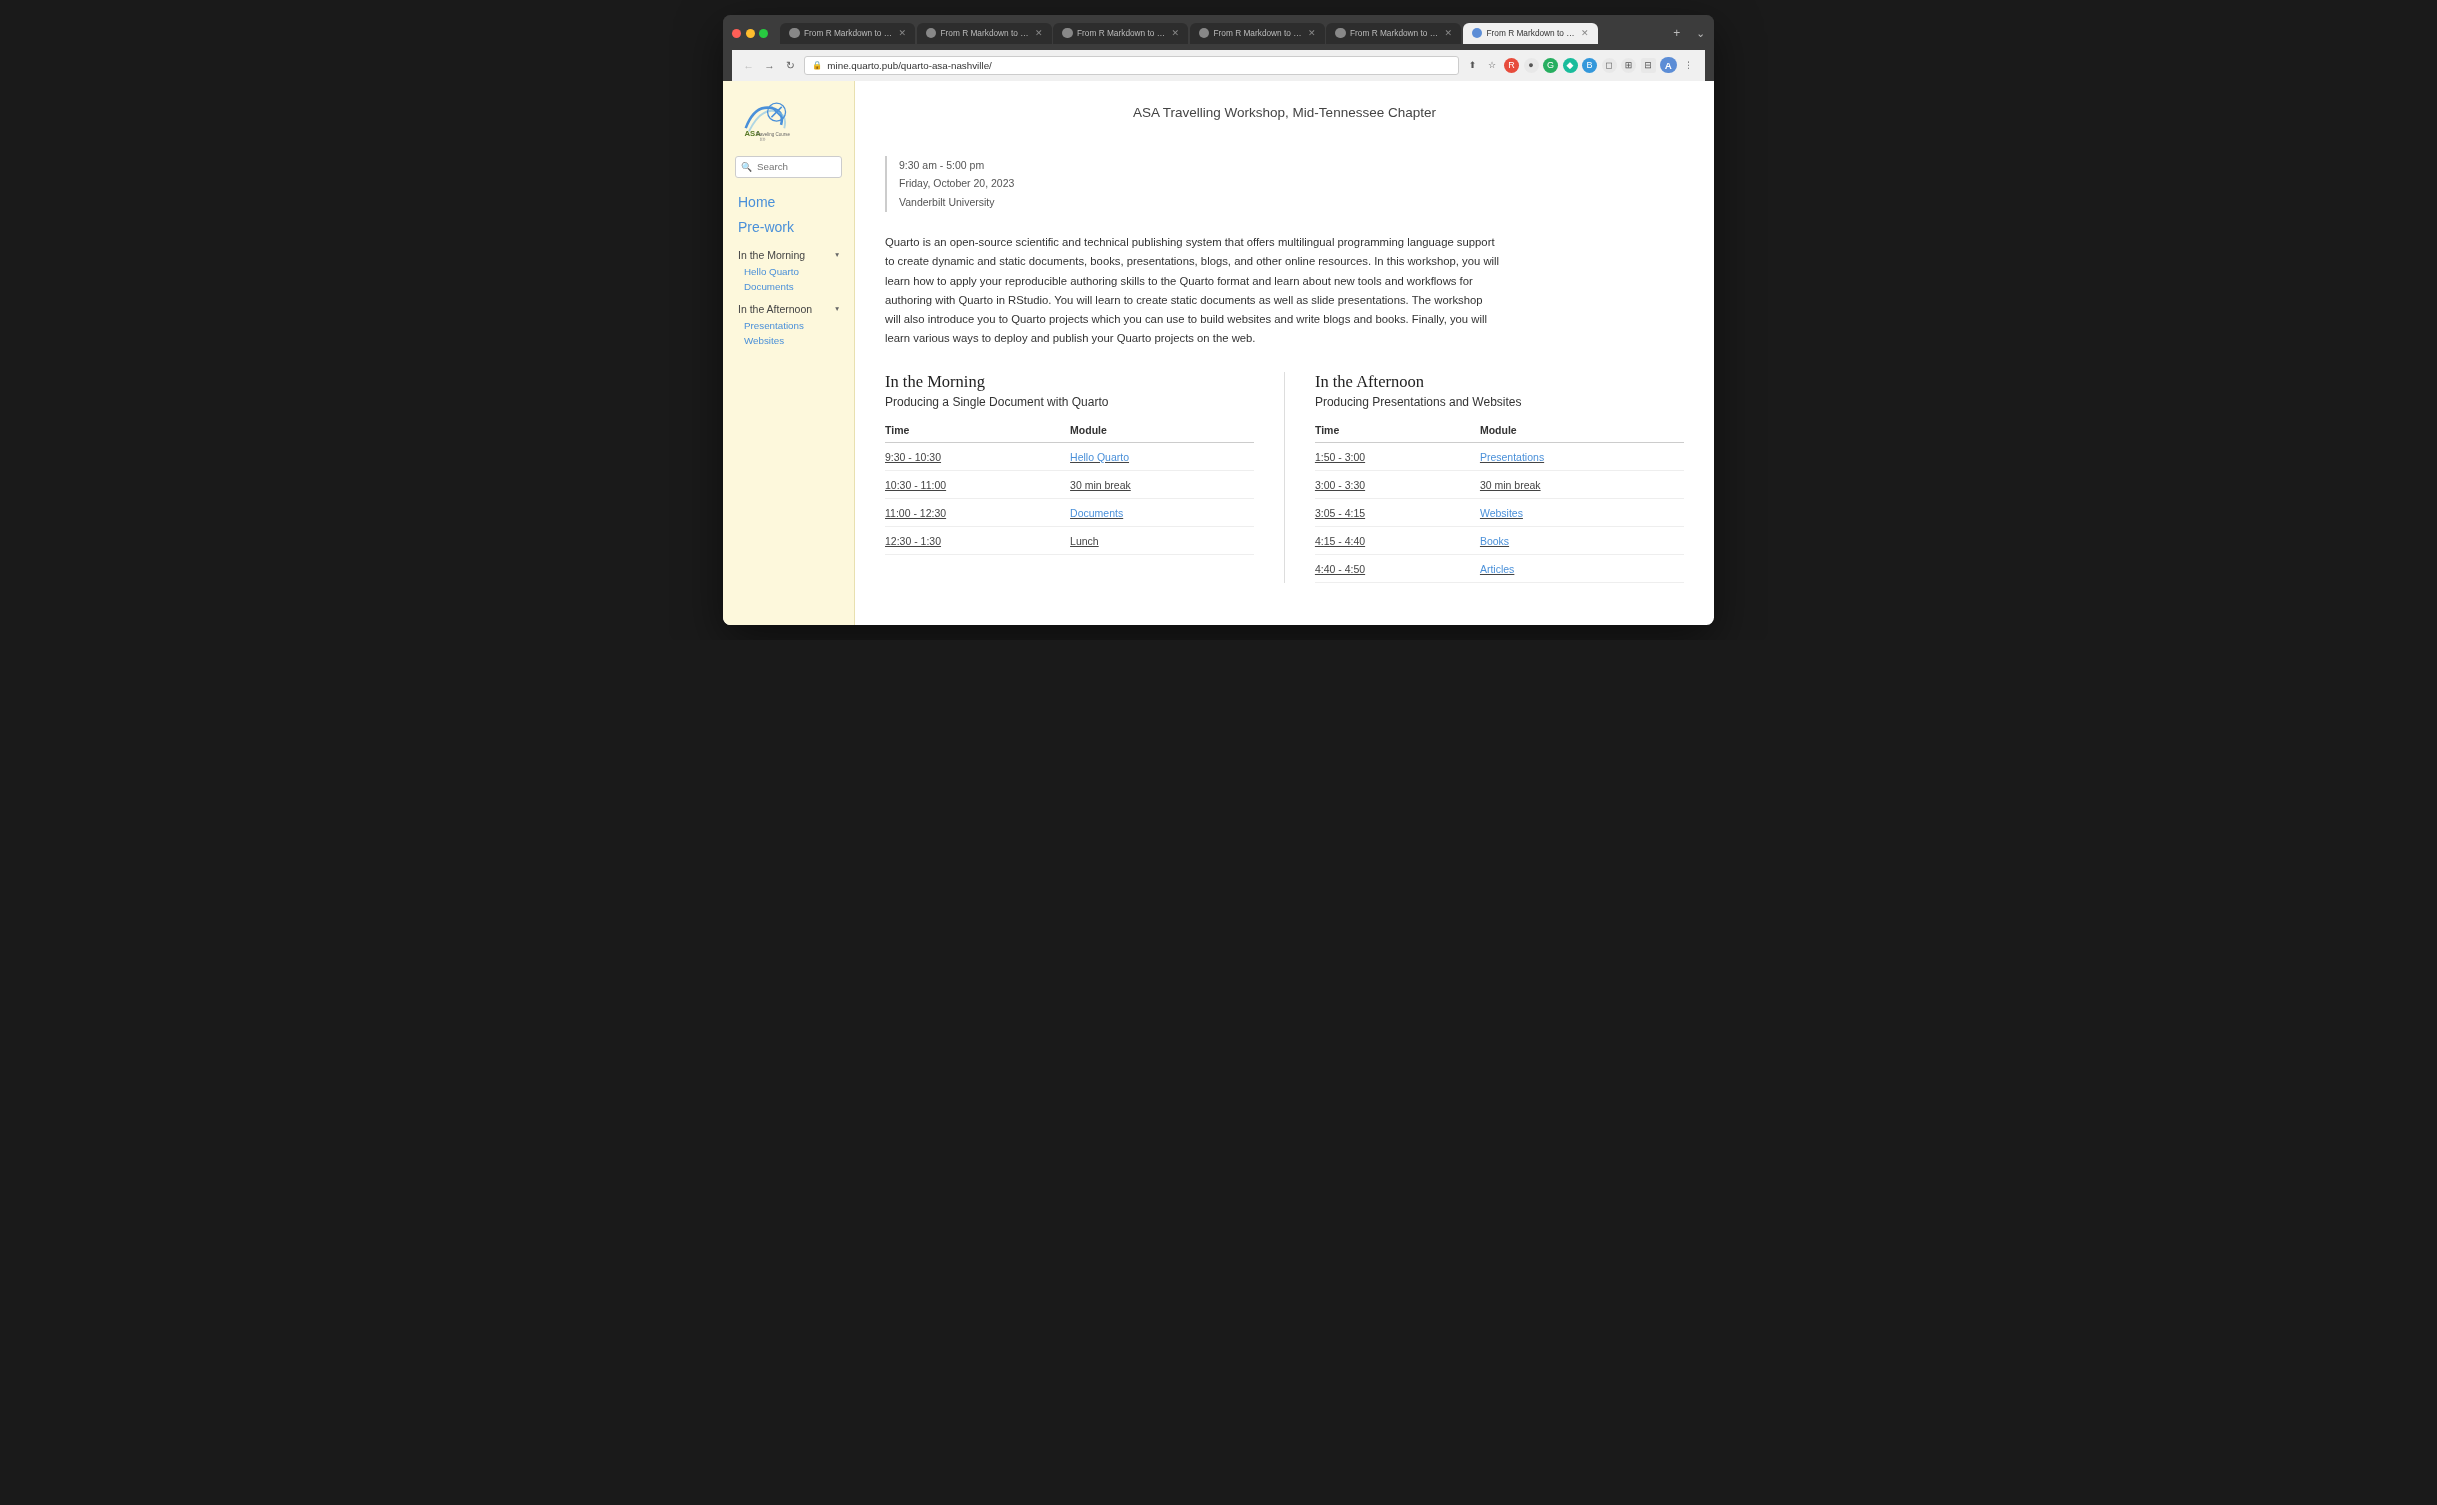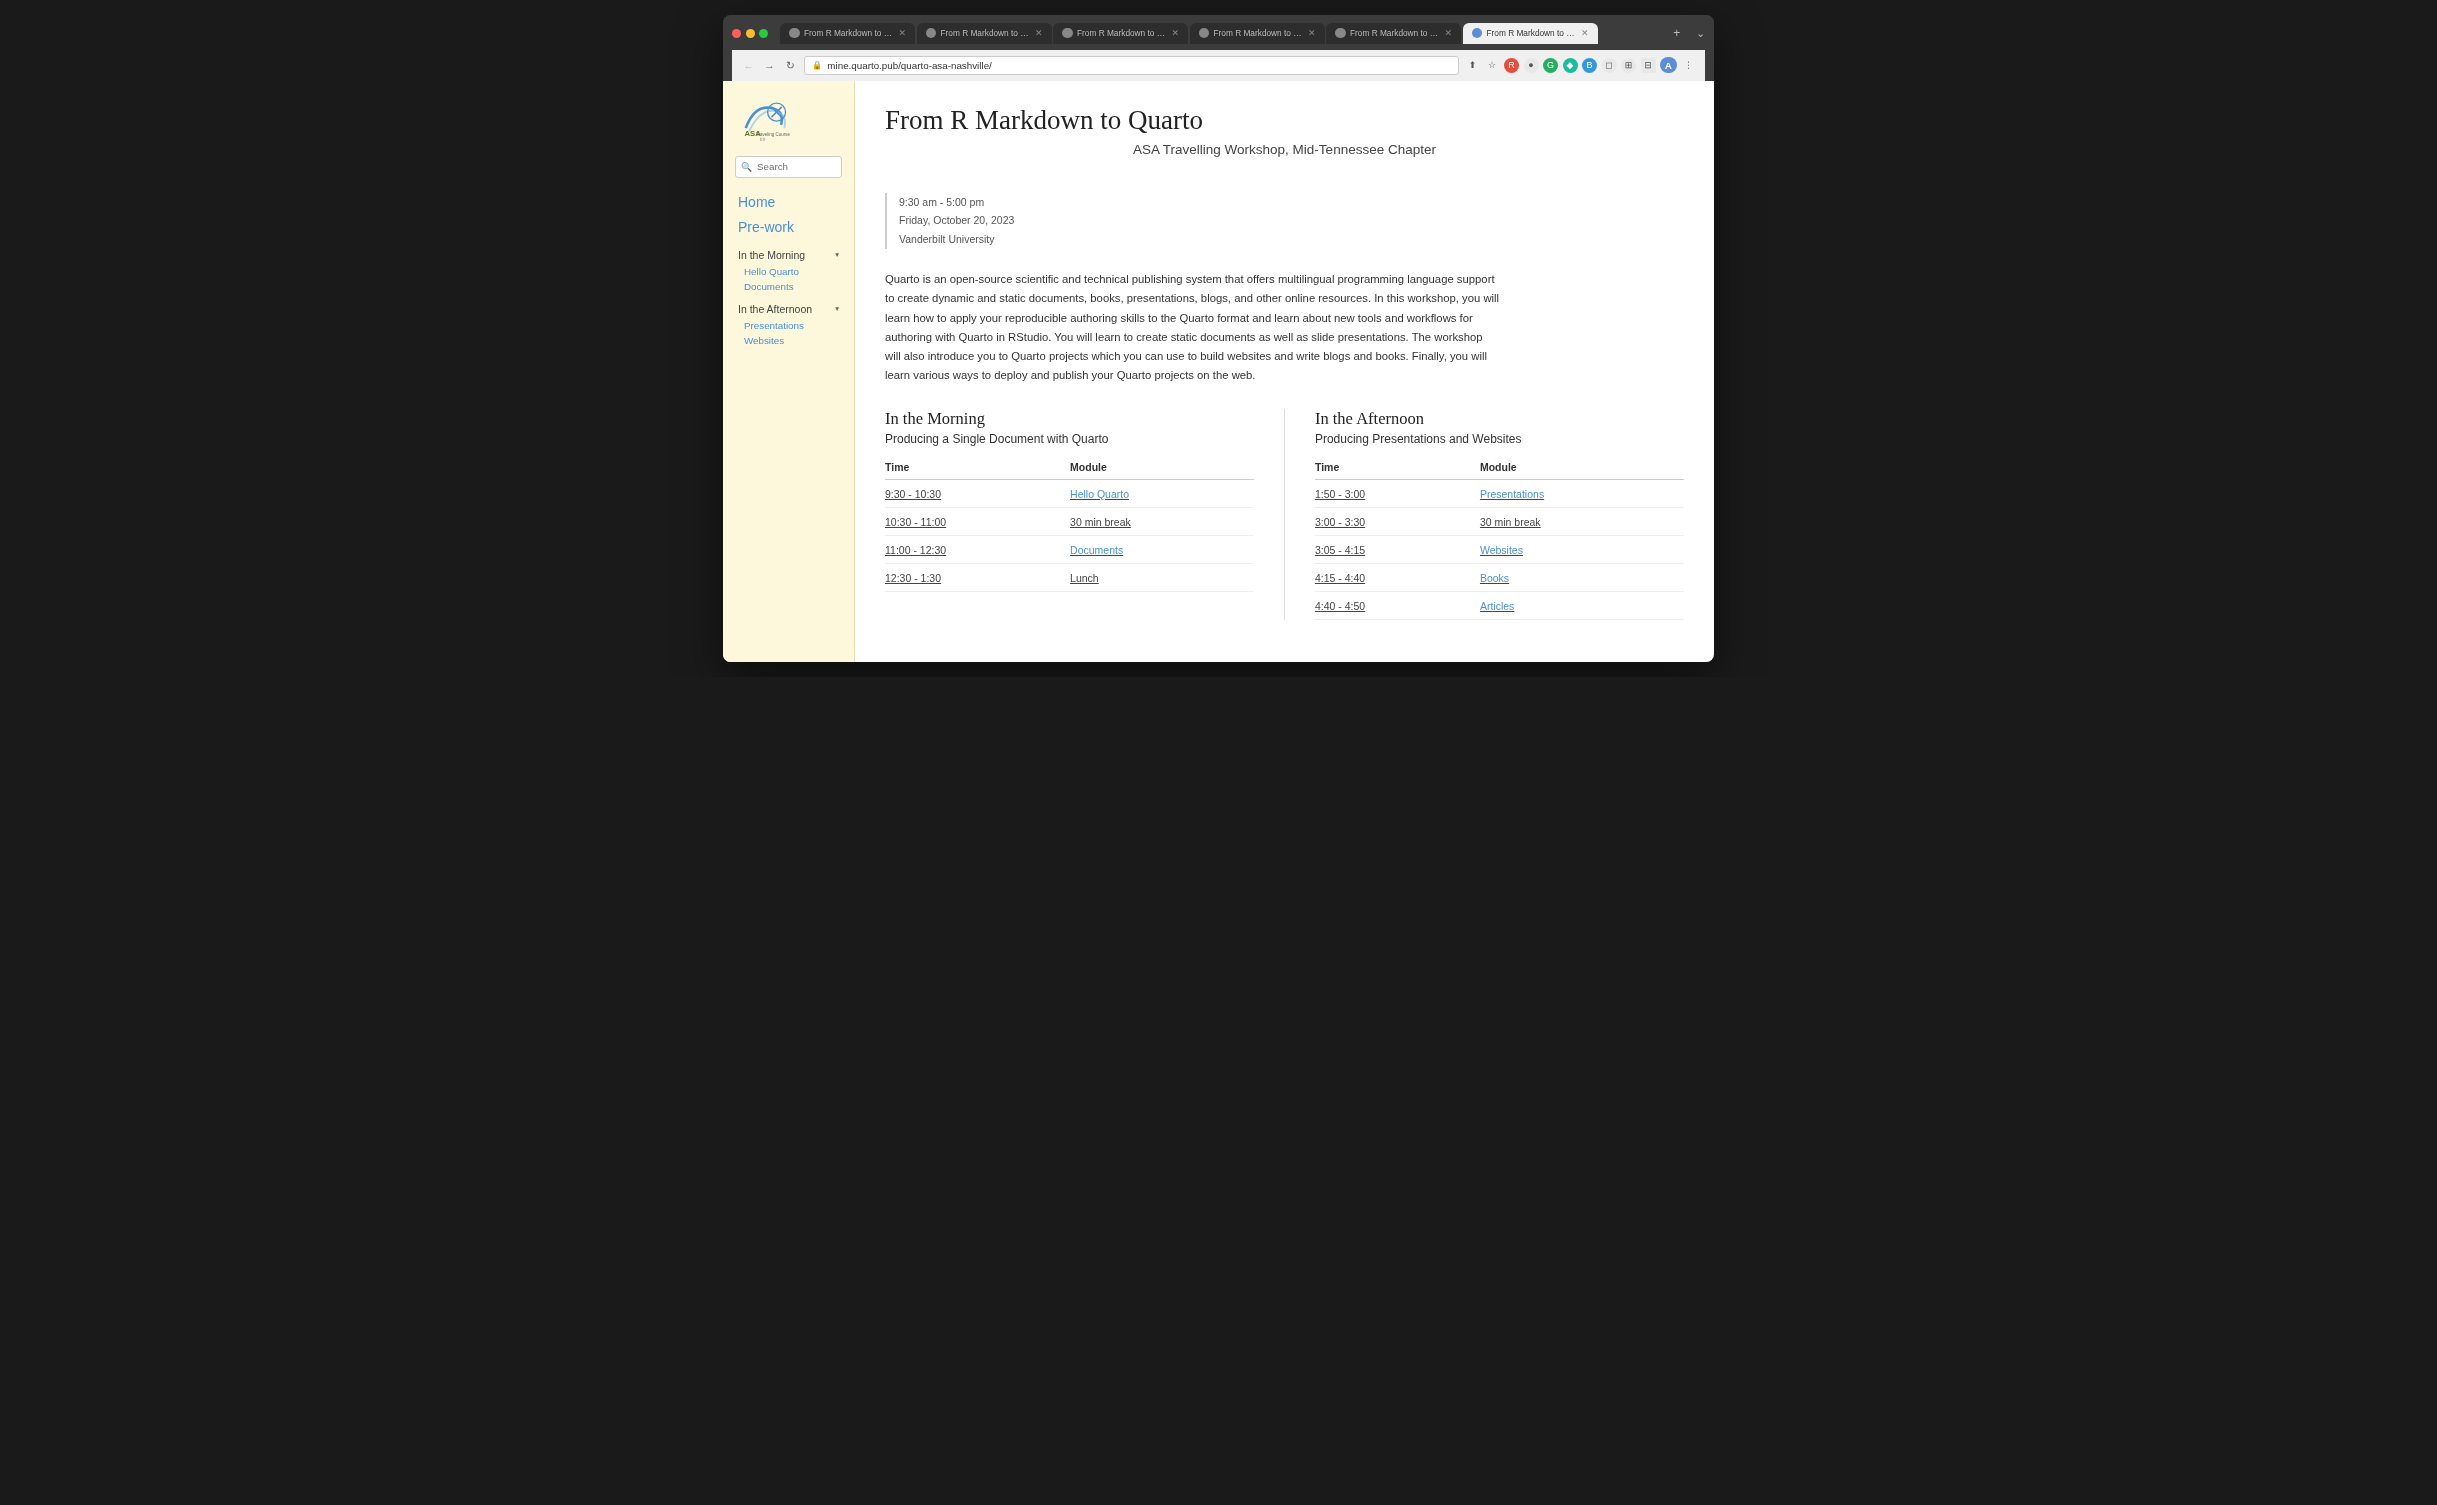--- a/index.html
+++ b/index.html
@@ -485,21 +485,20 @@
             </div>
             <div class="nav-sub-item">
               <a href="#">Websites</a>
             </div>
           </div>
         </div>
       </nav>
     </div>
 
     <div class="main-content">
-      <h1 class="page-title">From R Markdown to Quarto</h1>
       <p class="subtitle">ASA Travelling Workshop, Mid-Tennessee Chapter</p>
 
       <div class="event-info">
         <div>9:30 am - 5:00 pm</div>
         <div>Friday, October 20, 2023</div>
         <div>Vanderbilt University</div>
       </div>
 
       <p class="description">Quarto is an open-source scientific and technical publishing system that offers multilingual programming language support to create dynamic and static documents, books, presentations, blogs, and other online resources. In this workshop, you will learn how to apply your reproducible authoring skills to the Quarto format and learn about new tools and workflows for authoring with Quarto in RStudio. You will learn to create static documents as well as slide presentations. The workshop will also introduce you to Quarto projects which you can use to build websites and write blogs and books. Finally, you will learn various ways to deploy and publish your Quarto projects on the web.</p>
 

